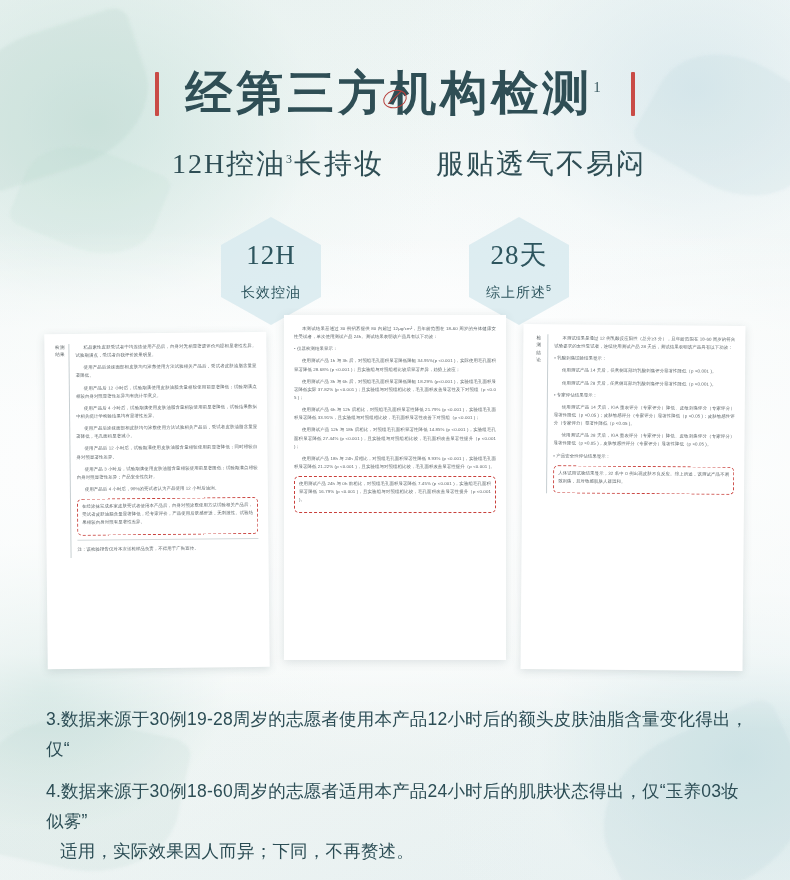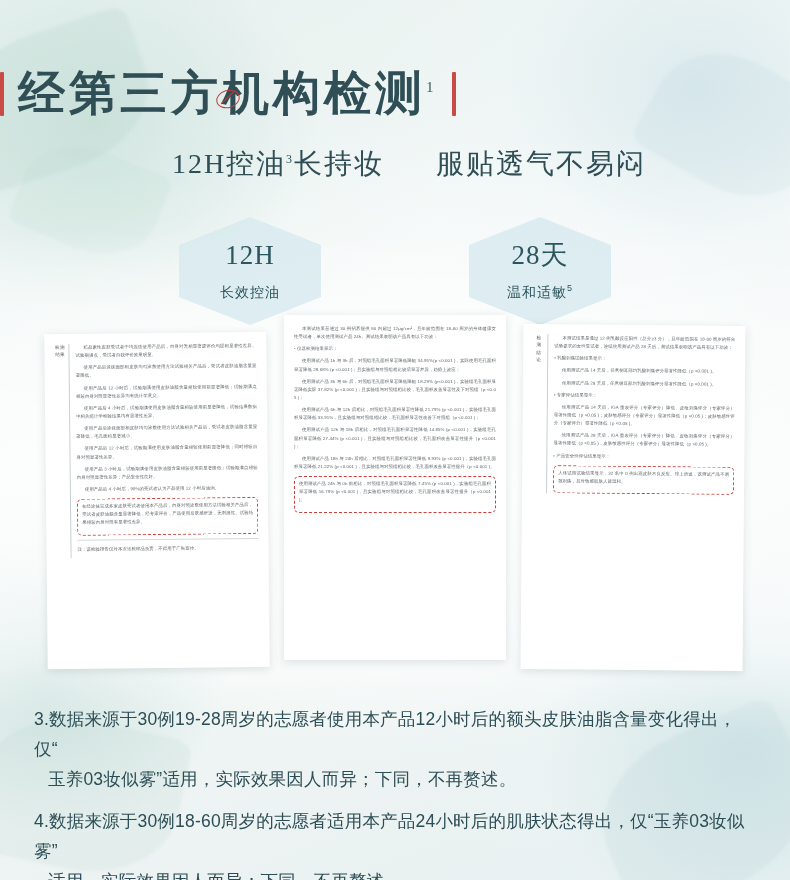--- a/index.html
+++ b/index.html
@@ -46,22 +46,22 @@
 
   
   .header {
     position: relative;
     padding-top: 62px;
     text-align: center;
   }
   .title-row {
     display: flex;
     align-items: center;
-    justify-content: flex-start;
-    gap: 14px;
+    justify-content: center;
+    gap: 26px;
   }
   .title-bar {
     width: 4px;
     height: 44px;
     background: #c94b46;
     border-radius: 1px;
   }
   .main-title {
     font-family: "Liberation Serif", serif;
     font-size: 47px;
@@ -115,21 +115,21 @@
   
   .badges {
     position: relative;
     margin-top: 34px;
     display: flex;
     justify-content: center;
     gap: 148px;
   }
   .badge {
     position: relative;
-    width: 142px;
+    width: 100px;
     height: 108px;
     display: flex;
     flex-direction: column;
     align-items: center;
     justify-content: center;
     text-align: center;
   }
   .badge .hex {
     position: absolute;
     inset: 0;
@@ -220,20 +220,21 @@
     margin: 34px 0 0 0;
     padding: 0 34px;
     color: #2c4d55;
     font-size: 17.5px;
     line-height: 1.72;
     letter-spacing: 0.2px;
   }
   .footnote {
     margin-bottom: 12px;
     text-indent: 0;
+    margin-left: 12px;
   }
   .footnote .ln2 {
     display: block;
     text-indent: 14px;
   }
 </style>
 </head>
 <body>
 
 <div class="bg">
@@ -263,21 +264,21 @@
 
 <div class="badges">
   <div class="badge">
     <div class="hex"></div>
     <div class="num">12H</div>
     <div class="lbl"><span>长效控油</span><span class="sup"></span></div>
   </div>
   <div class="badge">
     <div class="hex"></div>
     <div class="num">28天</div>
-    <div class="lbl"><span>温和适敏</span><span class="sup">5</span></div>
+    <div class="lbl"><span>综上所述</span><span class="sup">5</span></div>
   </div>
 </div>
 
 <div class="cards">
 
   <div class="card c1">
     <div class="doc-side">
       <div class="doc-label">检测结果</div>
       <div class="doc-body doc">
         <p class="indent">精品素性皮肤受试者中均连续使用产品后，自身对无相显著源评价均提相显著性差异。试验期满点，受试者自我评价效果明显。</p>
@@ -329,20 +330,19 @@
         </div>
       </div>
     </div>
   </div>
 
 </div>
 
 <div class="footnotes">
   <div class="footnote">
     <span>3.</span><span>数据来源于30例19-28周岁的志愿者使用本产品12小时后的额头皮肤油脂含量变化得出，仅“</span>
-    <span class="ln2">玉养03妆似雾”适用，实际效果因人而异；下同，不再赘述。</span>
   </div>
   <div class="footnote">
     <span>4.</span><span>数据来源于30例18-60周岁的志愿者适用本产品24小时后的肌肤状态得出，仅“玉养03妆似雾”</span>
     <span class="ln2">适用，实际效果因人而异；下同，不再赘述。</span>
   </div>
 
 </div>
 
 </body></html>

